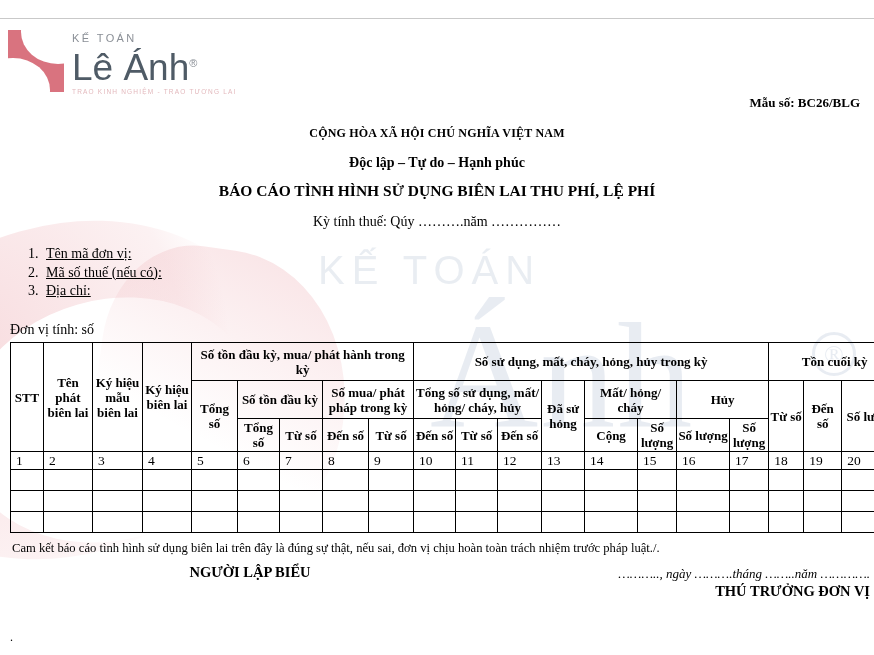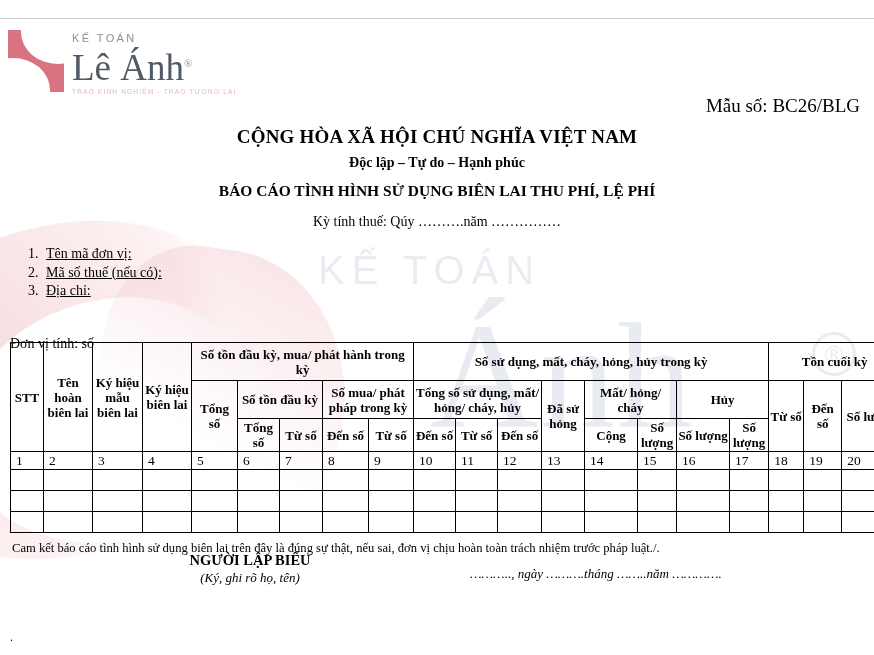--- a/index.html
+++ b/index.html
@@ -135,21 +135,21 @@
     border-radius: 50%;
   }
   .logo-text { margin-left: 8px; padding-top: 2px; }
   .logo-ketoan {
     font-family: "Liberation Sans", sans-serif;
     font-size: 11px;
     letter-spacing: 2.4px;
     color: #8a8f96;
   }
   .logo-name {
-    font-family: Liberation Serif, serif;
+    font-family: Liberation Sans, sans-serif;
     font-size: 37px;
     line-height: 38px;
     color: #4f5b66;
     position: relative;
     display: inline-block;
   }
   .logo-name .reg {
     font-size: 11px;
     vertical-align: super;
     color: #8a8f96;
@@ -160,47 +160,47 @@
     letter-spacing: 1.2px;
     color: #e3b9bd;
     margin-top: 1px;
   }
 
   
   .form-no {
     position: absolute;
     right: 14px;
     top: 95px;
-    font-weight: normal;
-    font-size: 19px;
+    font-weight: bold;
+    font-size: 13px;
   }
 
   
   .hd { text-align: center; font-weight: bold; }
-  .hd-1 { position: absolute; left: 0; top: 126px; width: 874px; font-size: 19px; letter-spacing: .2px; }
+  .hd-1 { position: absolute; left: 0; top: 126px; width: 874px; font-size: 12px; letter-spacing: .2px; }
   .hd-2 { position: absolute; left: 0; top: 155px; width: 874px; font-size: 14px; }
   .hd-3 { position: absolute; left: 0; top: 182px; width: 874px; font-size: 15.5px; }
   .hd-4 { position: absolute; left: 0; top: 214px; width: 874px; font-size: 14px; font-weight: normal; }
 
   
   .info-list {
     position: absolute;
     left: 20px;
     top: 245px;
     margin: 0;
     padding-left: 22px;
     font-size: 14px;
     line-height: 18.5px;
     text-decoration: underline;
   }
   .info-list li { padding-left: 4px; }
   .unit-line {
     position: absolute;
     left: 10px;
-    top: 336px;
+    top: 322px;
     font-size: 14px;
   }
 
   
   .tbl-wrap { position: absolute; left: 10px; top: 342px; width: 852px; }
   table.form {
     border-collapse: collapse;
     table-layout: fixed;
     width: 852px;
   }
@@ -227,30 +227,30 @@
   .commit {
     position: absolute;
     left: 12px;
     top: 541px;
     width: 856px;
     font-size: 12.6px;
   }
   .sig-left {
     position: absolute;
     left: 110px;
-    top: 552px;
+    top: 564px;
     width: 280px;
     text-align: center;
   }
   .sig-right {
     position: absolute;
     left: 470px;
     top: 566px;
     width: 400px;
-    text-align: left;
+    text-align: right;
   }
   .sig-title { font-weight: bold; font-size: 14.5px; }
   .sig-sub { font-style: italic; font-size: 13px; margin-top: 1px; }
   .date-line { font-style: italic; font-size: 13px; margin-bottom: 1px; }
 
   .corner-dot {
     position: absolute;
     left: 10px;
     top: 630px;
     font-size: 12px;
@@ -321,21 +321,21 @@
         <col style="width:53px">
           <col style="width:39px">
         <col style="width:35px">
           <col style="width:38px">
           <col style="width:59px">
       </colgroup>
 
       <tbody>
           <tr>
         <th rowspan="3">STT</th>
-        <th rowspan="3">Tên hoàn biên lai</th>
+        <th rowspan="3">Tên phát biên lai</th>
         <th rowspan="3">Ký hiệu mẫu biên lai</th>
         <th rowspan="3">Ký hiệu biên lai</th>
         <th colspan="5" class="h-tall">Số tồn đầu kỳ, mua/ phát hành trong kỳ</th>
         <th colspan="8" class="h-tall">Số sử dụng, mất, cháy, hỏng, hủy trong kỳ</th>
         <th colspan="3" class="h-tall">Tồn cuối kỳ</th>
       </tr>
 
       <tr>
         <th rowspan="2">Tổng số</th>
         <th colspan="2" class="h-tall">Số tồn đầu kỳ</th>
@@ -456,21 +456,21 @@
             <td class="blank"></td>
           </tr>
         </tbody>
     </table>
   </div>
 
   <div class="commit">Cam kết báo cáo tình hình sử dụng biên lai trên đây là đúng sự thật, nếu sai, đơn vị chịu hoàn toàn trách nhiệm trước pháp luật./.</div>
 
   <div class="sig-left">
     <div class="sig-title">NGƯỜI LẬP BIỂU</div>
-    <div class="sig-sub">(Ký, ghi rõ họ, tên)</div>
   </div>
 
   <div class="sig-right">
     <div class="date-line">……….., ngày ……….tháng ……..năm ………….</div>
+    <div class="sig-title">THÚ TRƯỞNG ĐƠN VỊ</div>
   </div>
 
   <div class="corner-dot">.</div>
 </div>
 
 </body></html>

